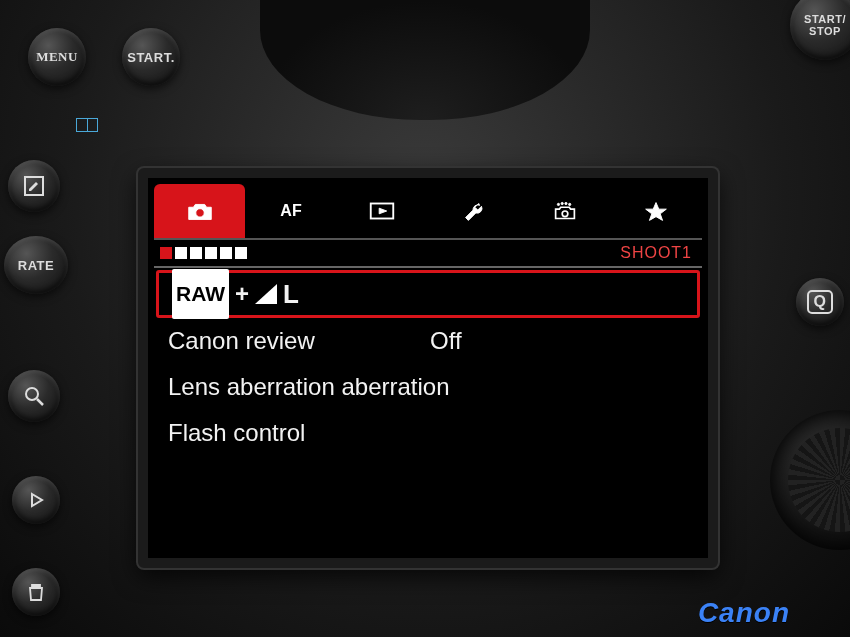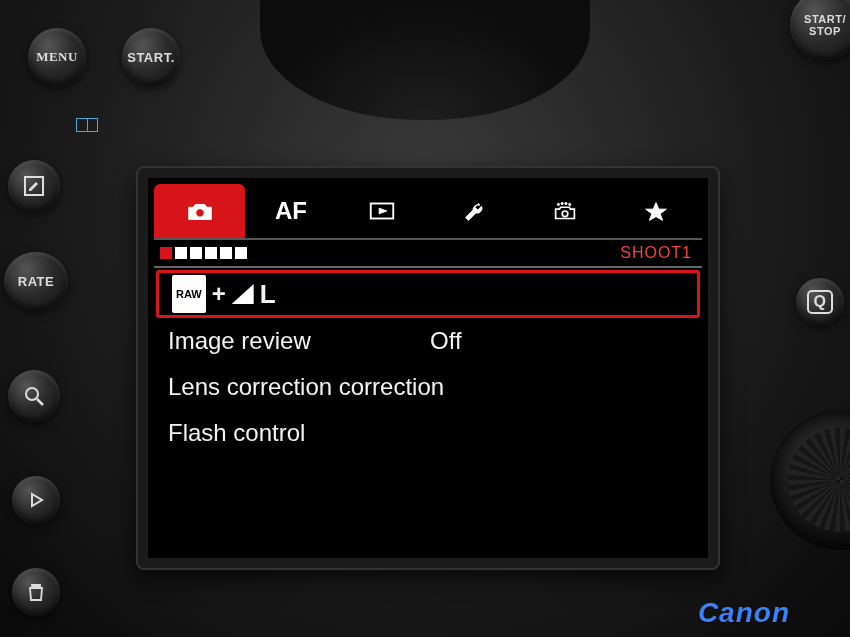--- a/index.html
+++ b/index.html
@@ -21,21 +21,21 @@
     display: flex; align-items: center; justify-content: center;
     color: #ddd; font-size: 13px; font-weight: bold;
     letter-spacing: 0.5px;
   }
   .phys-btn.small { width: 52px; height: 52px; }
   .phys-btn svg { width: 24px; height: 24px; }
 
   #btn-menu   { top: 28px;  left: 28px; font-family: Liberation Serif, serif; }
   #btn-info   { top: 28px;  left: 122px; }
   #btn-edit   { top: 160px; left: 8px; }
-  #btn-rate   { top: 252px; left: 4px; width: 64px; }
+  #btn-rate   { top: 236px; left: 4px; width: 64px; }
   #btn-zoom   { top: 370px; left: 8px; }
   #btn-play   { top: 476px; left: 12px; width: 48px; height: 48px; }
   #btn-trash  { top: 568px; left: 12px; width: 48px; height: 48px; }
   #btn-q      { top: 278px; right: 6px; width: 48px; height: 48px; }
   #btn-start  { top: -10px; right: -10px; width: 70px; height: 70px; font-size: 11px; line-height: 1.1; text-align: center; }
 
   
   .tiny-blue {
     position: absolute; top: 118px; left: 76px;
     width: 22px; height: 14px;
@@ -82,21 +82,21 @@
     display: flex; align-items: center; justify-content: center;
     font-size: 22px; font-weight: bold; color: #fff;
     position: relative;
   }
   .tab.active {
     background: #d7141a;
     border-top-left-radius: 6px;
     border-top-right-radius: 6px;
   }
   .tab svg { width: 30px; height: 26px; fill: #fff; stroke: #fff; }
-  .tab .txt { font-size: 24px; }
+  .tab .txt { font-size: 16px; }
 
   
   .subrow {
     height: 26px;
     display: flex; align-items: center;
     padding: 0 10px 0 4px;
   }
   .dots { display: flex; gap: 3px; margin-left: 2px; }
   .dot { width: 12px; height: 12px; background: #fff; }
   .dot.active { background: #d7141a; }
@@ -120,21 +120,21 @@
     margin: 0 2px;
     padding: 0 11px;
     height: 48px;
   }
   .row .label { flex: 0 0 auto; min-width: 260px; }
   .row .value { margin-left: 2px; display: flex; align-items: center; gap: 6px; }
   .row .value.right { margin-left: auto; font-weight: bold; letter-spacing: 1px; }
 
   .raw-box {
     background: #fff; color: #000;
-    font-size: 11px; font-weight: bold;
+    font-size: 21px; font-weight: bold;
     padding: 13px 4px;
     border-radius: 2px;
   }
   .plus { font-weight: bold; }
   .quarter {
     width: 22px; height: 20px; position: relative; display: inline-block;
   }
   .quarter::before {
     content: ""; position: absolute; inset: 0;
     background: #fff;
@@ -275,25 +275,25 @@
     <div class="menu">
         <div class="row active">
           <span class="value">
             <span class="raw-box">RAW</span>
             <span class="plus">+</span>
             <span class="quarter"></span>
             <span class="Ltxt">L</span>
           </span>
         </div>
         <div class="row">
-          <span class="label">Image review</span>
+          <span class="label">Canon review</span>
           <span class="value">Off</span>
         </div>
         <div class="row">
-          <span class="label">Lens correction correction</span>
+          <span class="label">Lens aberration aberration</span>
         </div>
         <div class="row">
           <span class="label">Flash control</span>
         </div>
       </div>
 
   </div>
 </div>
 
 <div class="brand">Canon</div>

